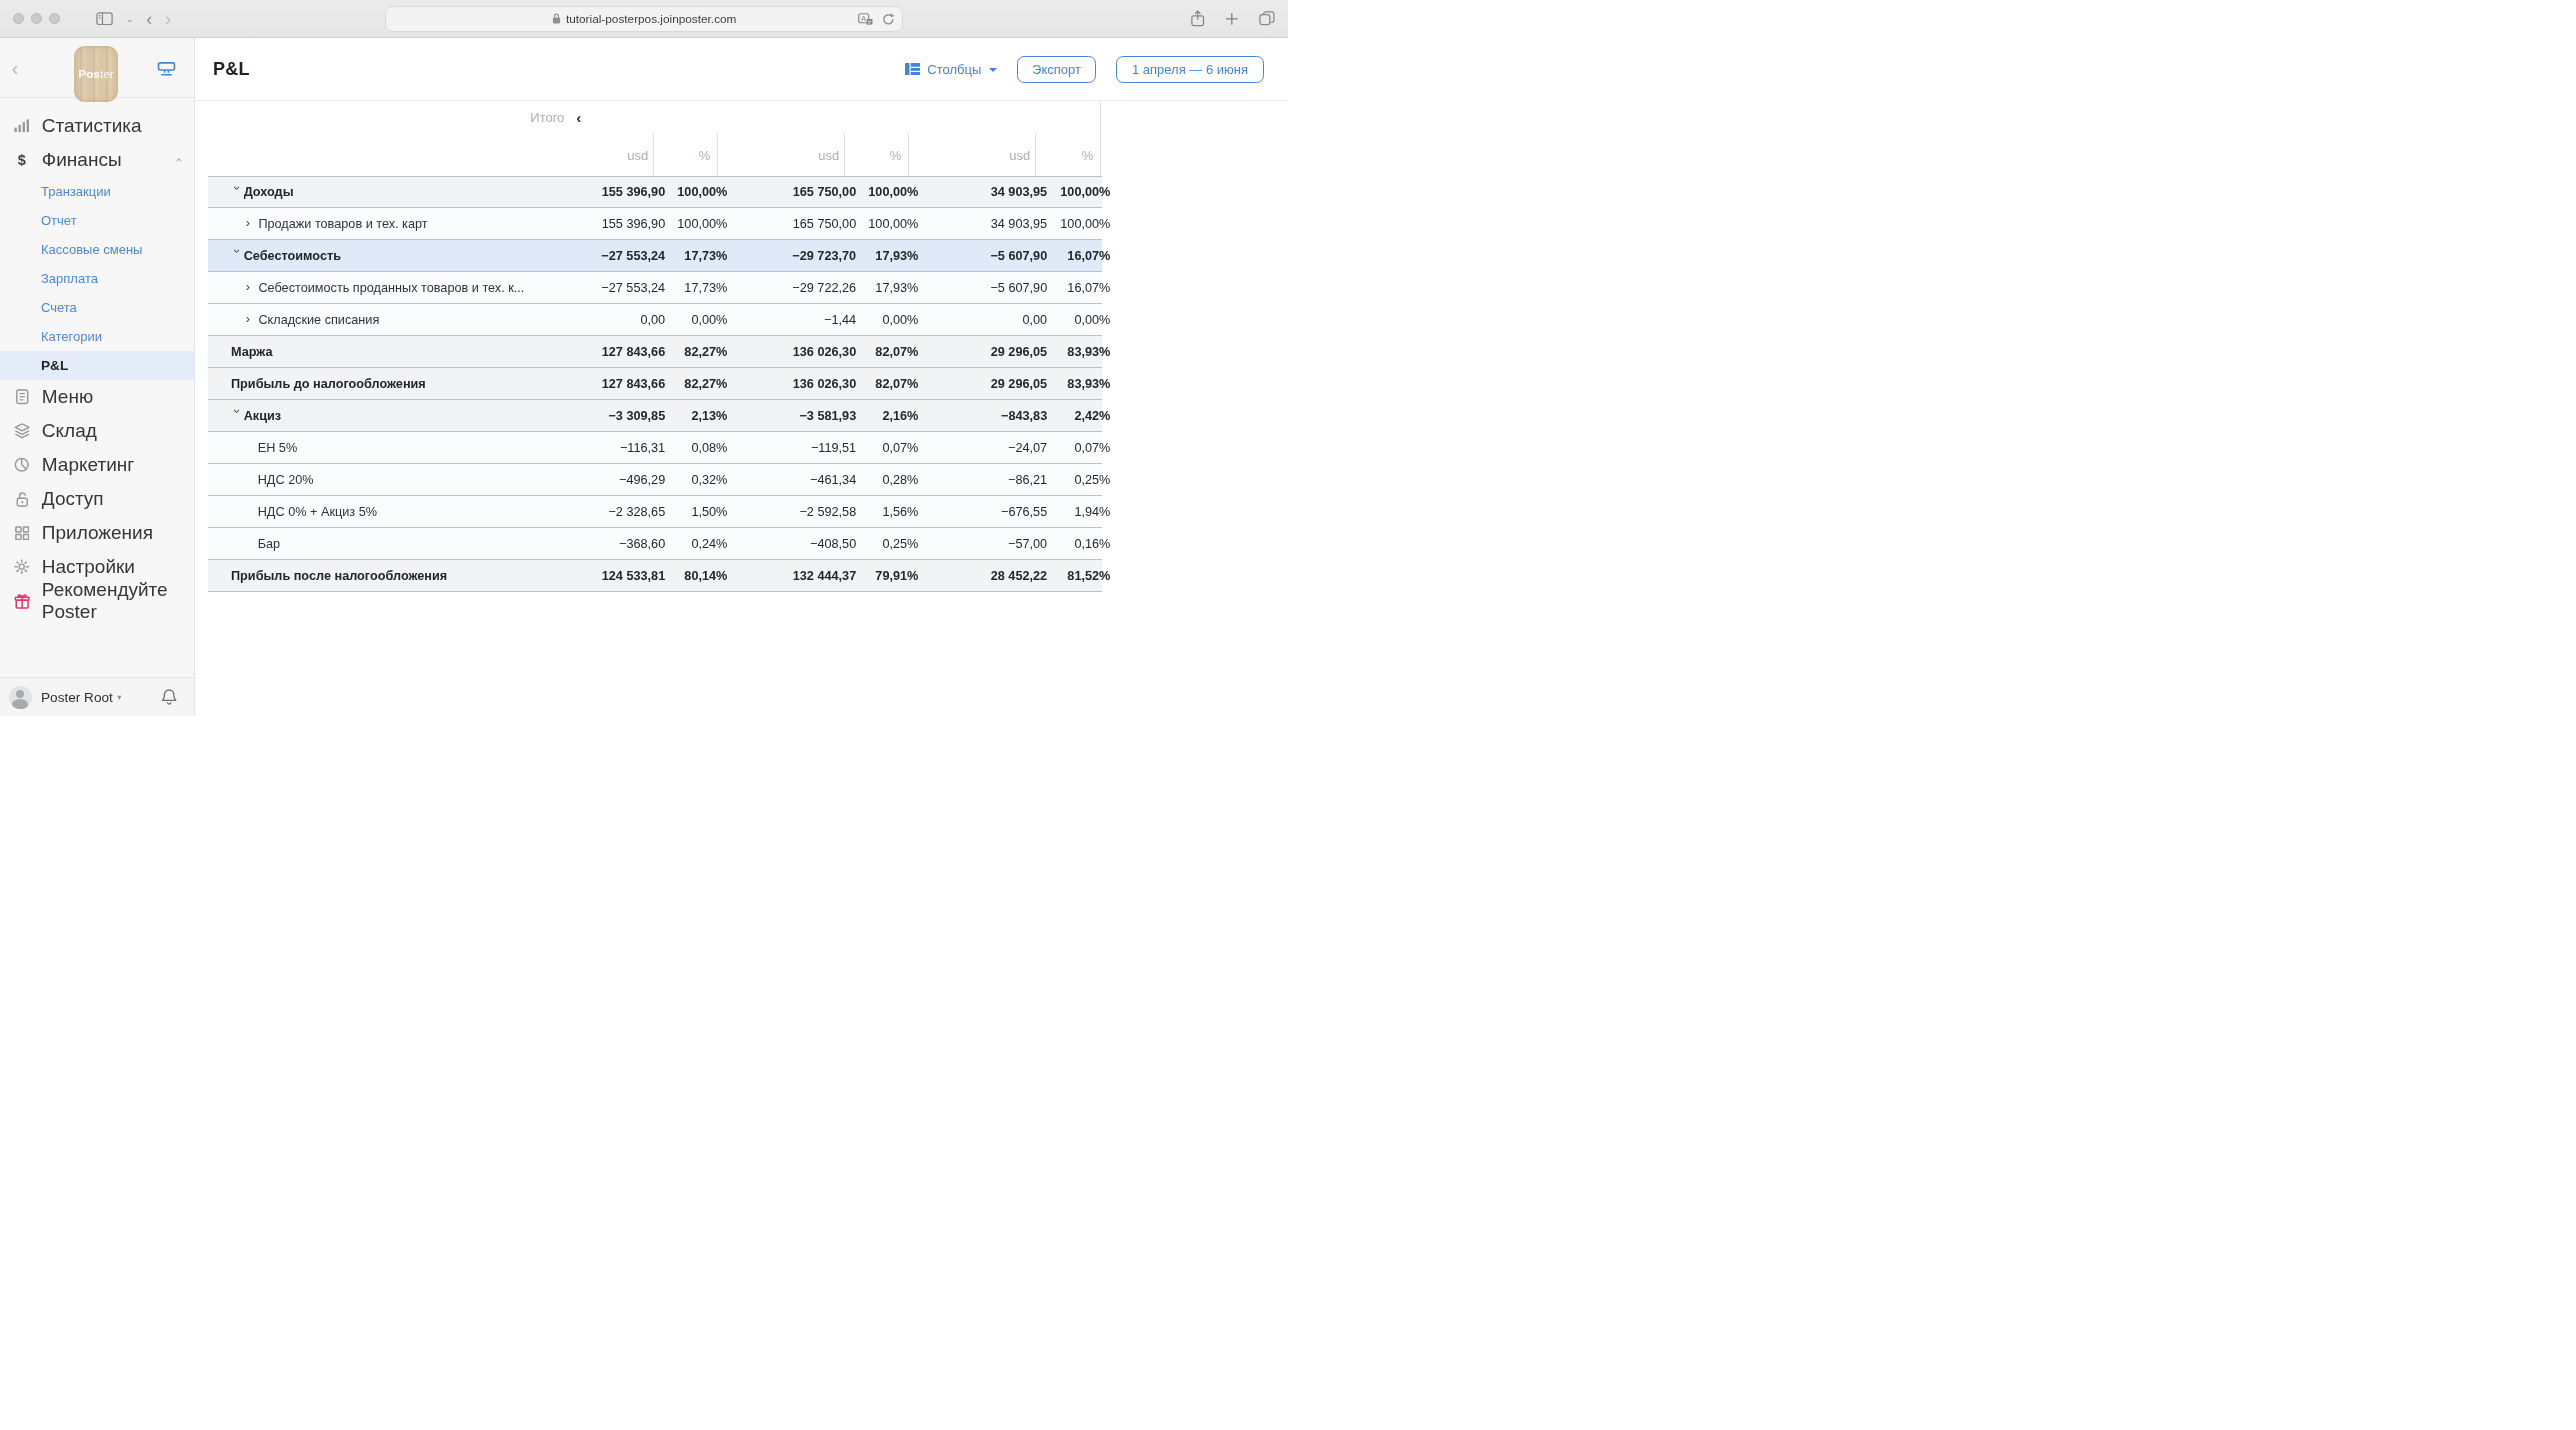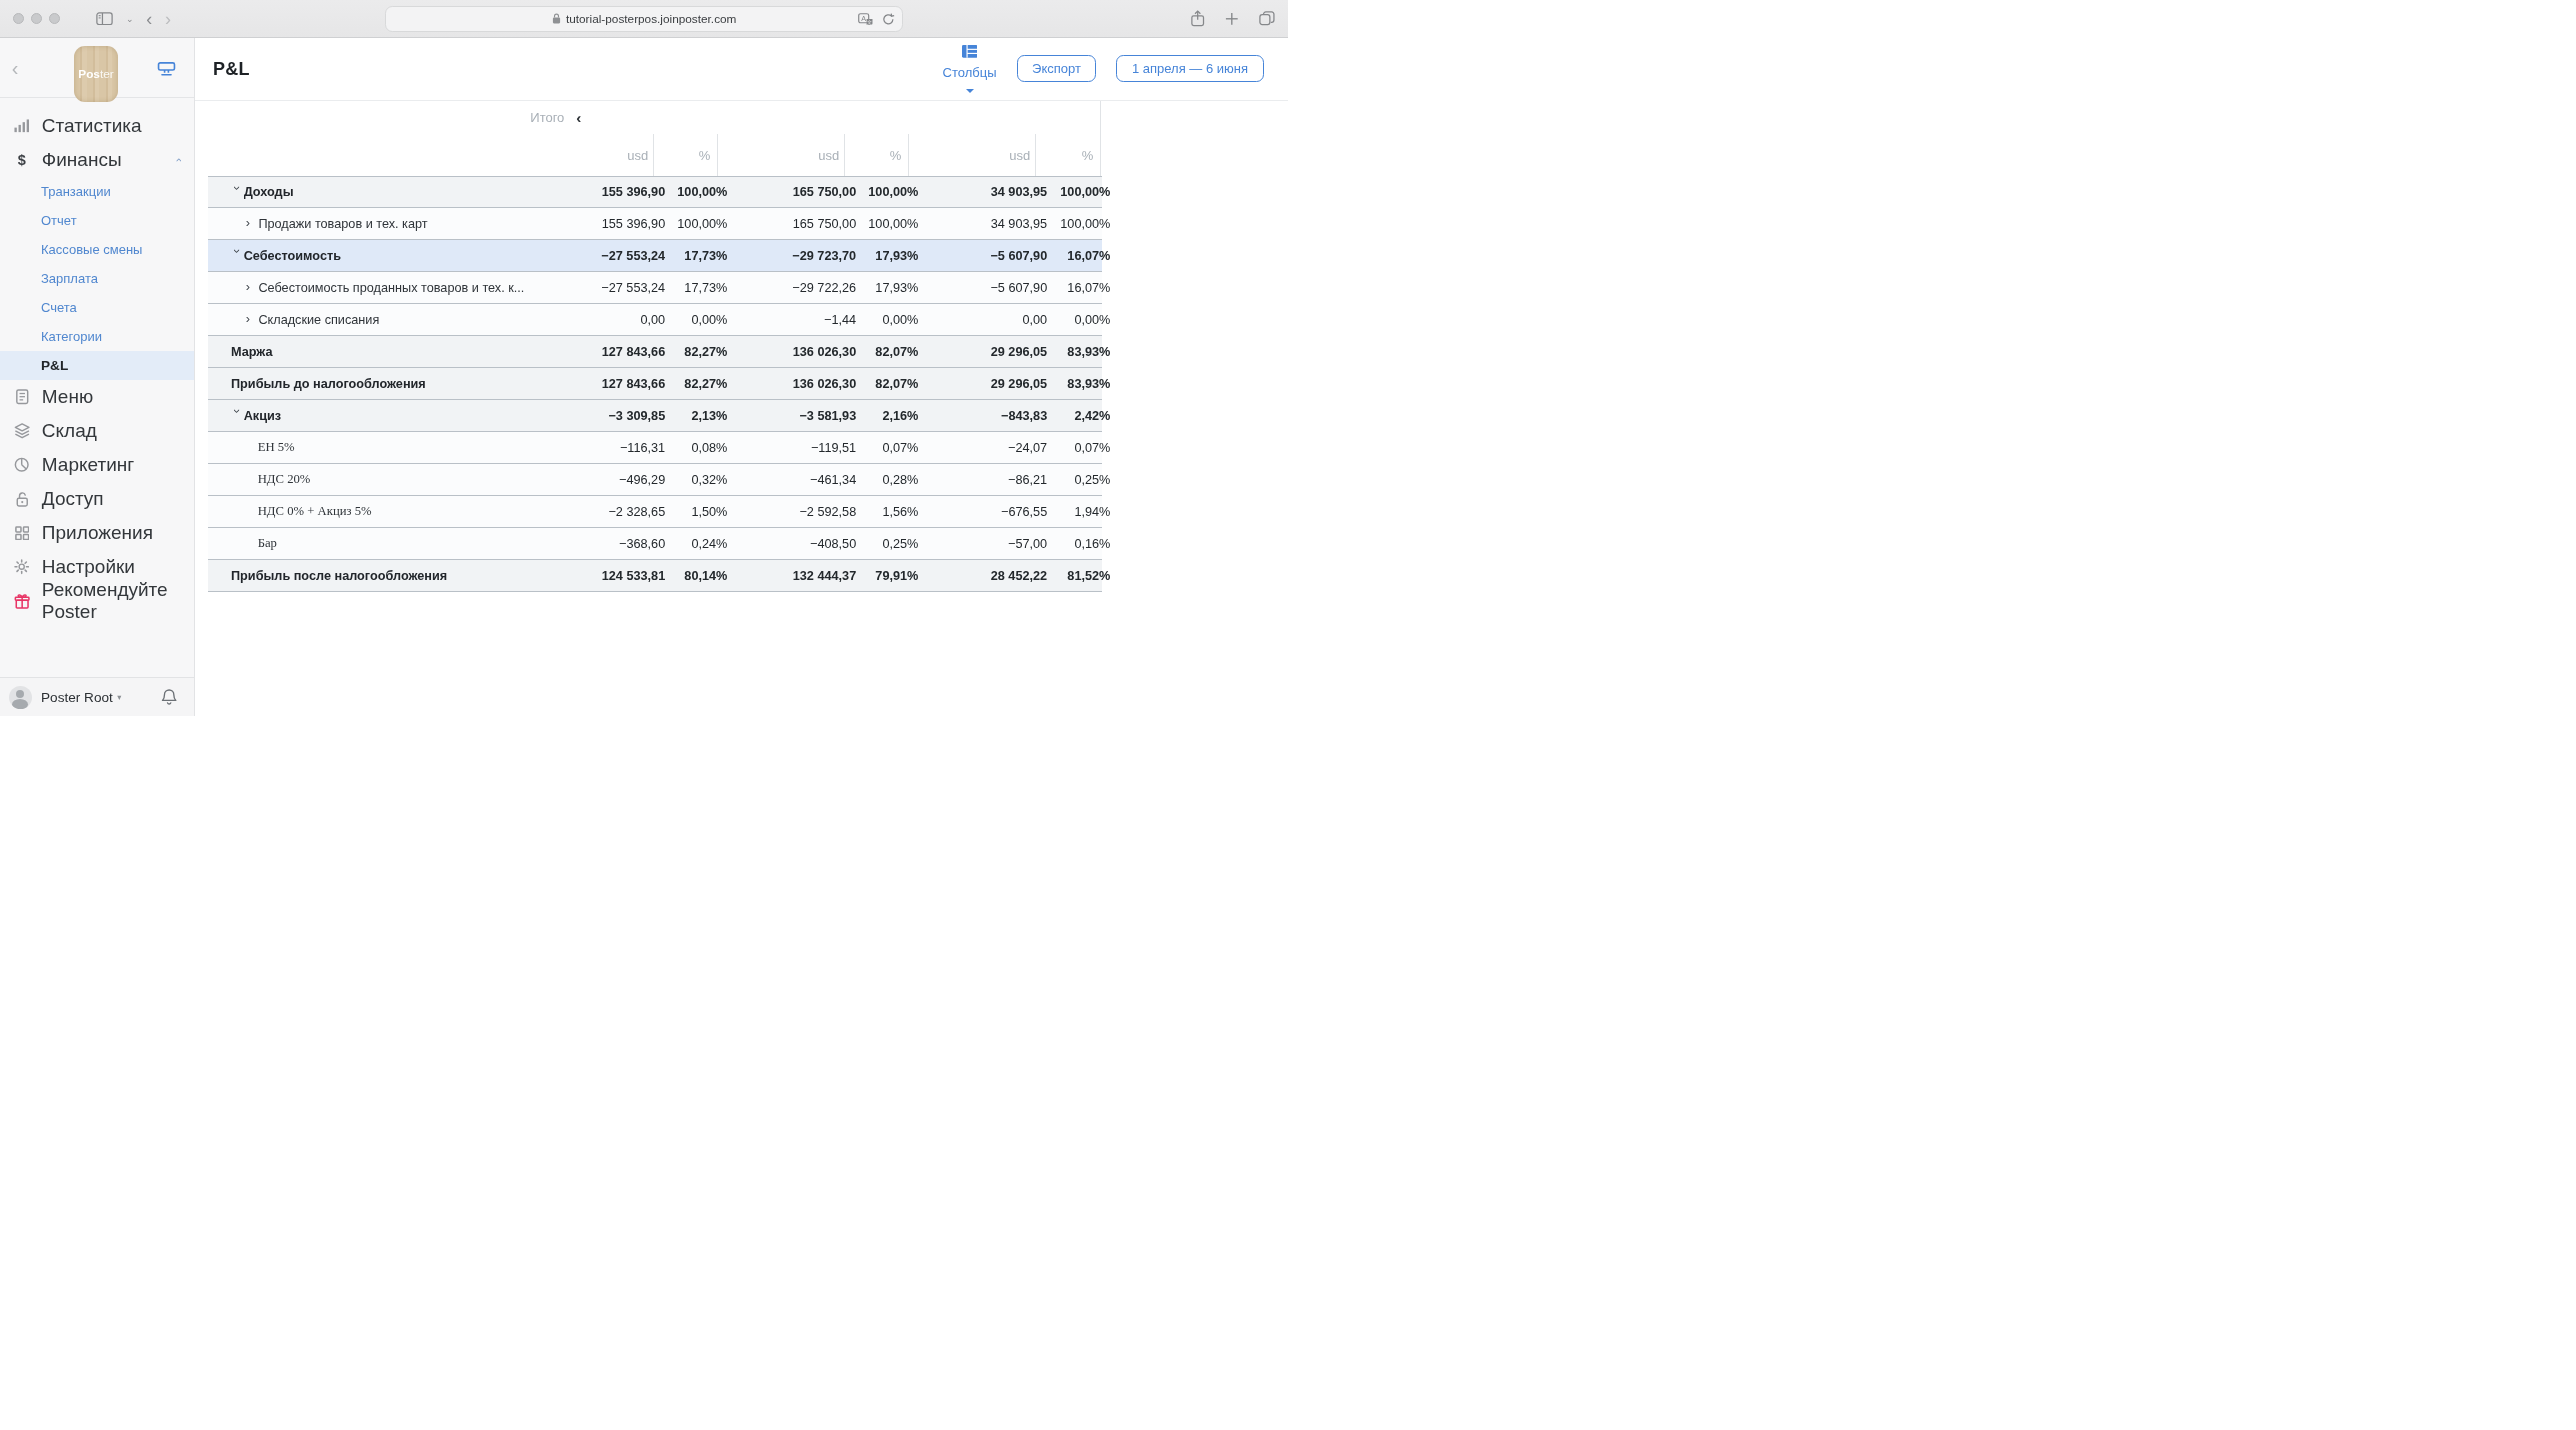--- a/index.html
+++ b/index.html
@@ -54,21 +54,21 @@
   .avatar .bod  { position:absolute; left:3.2px; top:13.6px; width:16.3px; height:11px; border-radius:50%; background:#a6aaae; }
   .uname { margin-left:9px; font-size:13.6px; color:#2c3034; }
   .uname-caret { font-size:8.2px; color:#8c9094; margin-left:4.5px; }
   .bell { margin-left:auto; margin-right:16.3px; display:flex; }
 
   
   .main { flex:1; background:#fff; min-width:0; }
   .page-header { height:63px; border-bottom:0.9px solid #eaecee; display:flex; align-items:center; }
   .ptitle { font-size:18px; font-weight:700; color:#1e2226; margin-left:18px; letter-spacing:0.2px; }
   .controls { margin-left:auto; margin-right:24.5px; display:flex; align-items:center; gap:20px; }
-  .cols-btn { display:flex; align-items:center; gap:7.3px; color:#4684d8; font-size:13px; cursor:pointer;flex-direction:column; }
+  .cols-btn { display:flex; align-items:center; gap:7.3px; color:#4684d8; font-size:13px; cursor:pointer; }
   .caret-down { width:0; height:0; border-left:4.1px solid transparent; border-right:4.1px solid transparent; border-top:4.5px solid #4684d8; margin-top:1.8px; }
   .btn { height:27px; border:0.9px solid #4684d8; border-radius:7.3px; color:#4684d8; font-size:13px;
          background:#fff; display:flex; align-items:center; padding:0 14.5px; cursor:pointer; }
 
   
   .report { margin-left:12.7px; width:894px; }
   .grid { display:grid; grid-template-columns:319px 127px 64px 127px 64px 127px 65px; }
   .h-row1 { height:33px; }
   .h-row2 { height:38px; }
   .h-row3 { height:42px; }
@@ -83,21 +83,21 @@
   .num-h.pct { padding-right:6.3px; }
   .spacer {}
 
   .trow { height:32px; border-bottom:0.9px solid #b9c0c7; align-items:center; cursor:default;padding-left:16px; }
   .trow:first-child { border-top:0.9px solid #b9c0c7; }
   .trow.group, .trow.total { background:#f1f3f5; }
   .trow.highlight { background:#dfe9f8; }
   .trow.child, .trow.plain { background:#fbfcfd; }
   .lblcell { display:flex; align-items:center; padding-left:7.3px; overflow:hidden; white-space:nowrap; }
   .trow.child .lblcell { padding-left:22px; }
-  .trow.plain .lblcell { padding-left:34px;font-family:Liberation Serif, serif; }
+  .trow.plain .lblcell { padding-left:34px; }
   .rowlabel { font-size:12.7px; color:#2f3439; text-overflow:ellipsis; overflow:hidden; }
   .trow.group .rowlabel, .trow.total .rowlabel { font-weight:700; color:#22262b; }
   .chev { width:12.7px; flex:none; font-size:12.7px; color:#3f454b; display:inline-block; line-height:1; }
   .chev.down { transform:rotate(90deg) translate(0,0.9px); }
   .numcell { text-align:right; font-size:12.7px; color:#23282c; font-variant-numeric:tabular-nums; }
   .numcell.usd { padding-right:4.5px; }
   .numcell.pct { padding-right:6.3px; }
   .trow.group .numcell, .trow.total .numcell { font-weight:700; }
 
   svg { display:block; }

